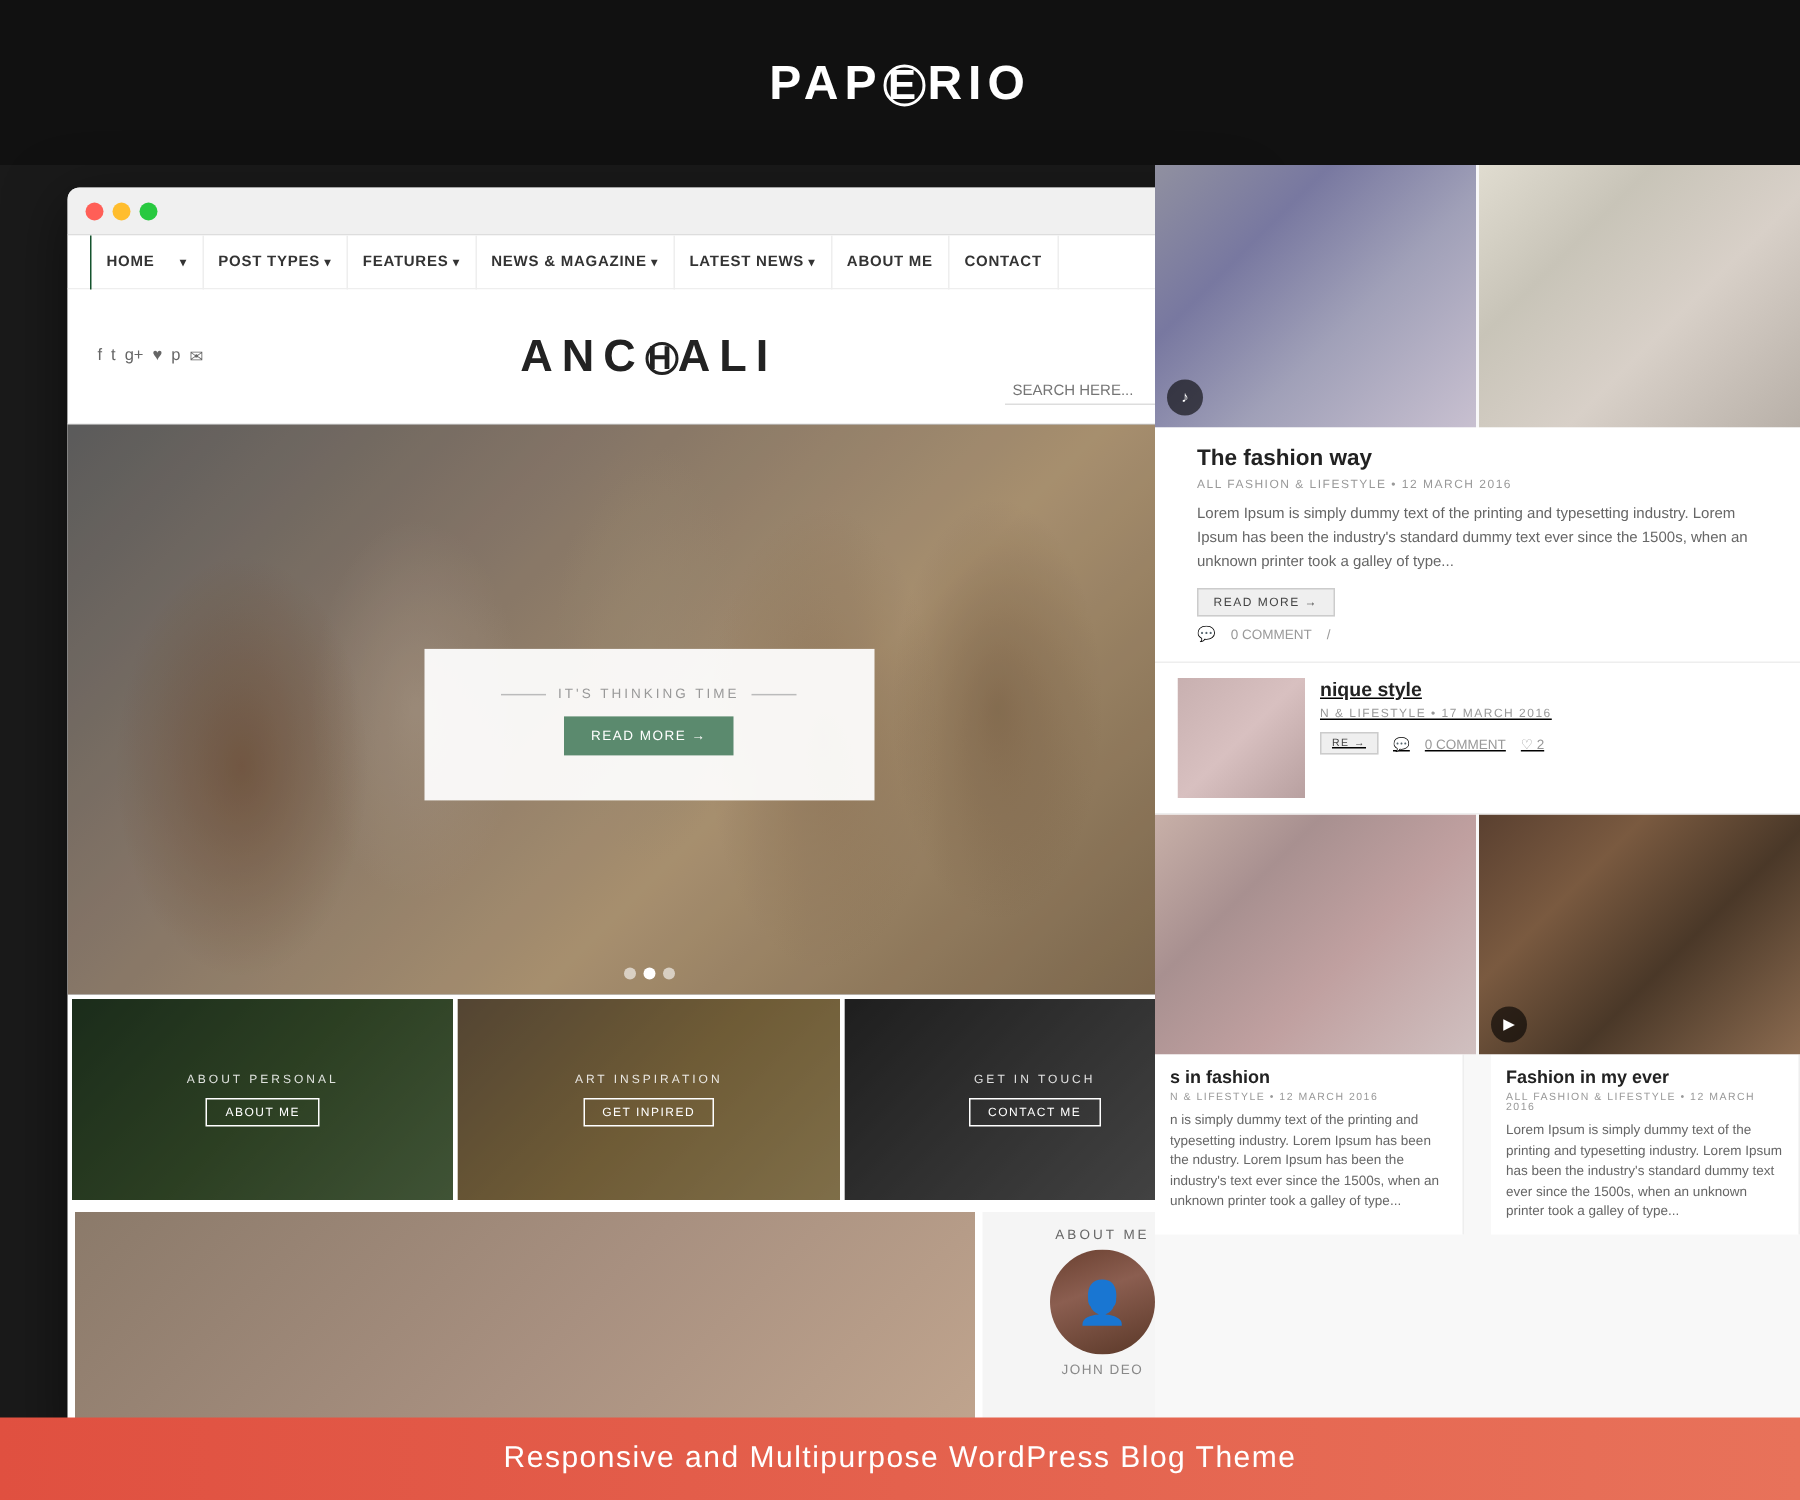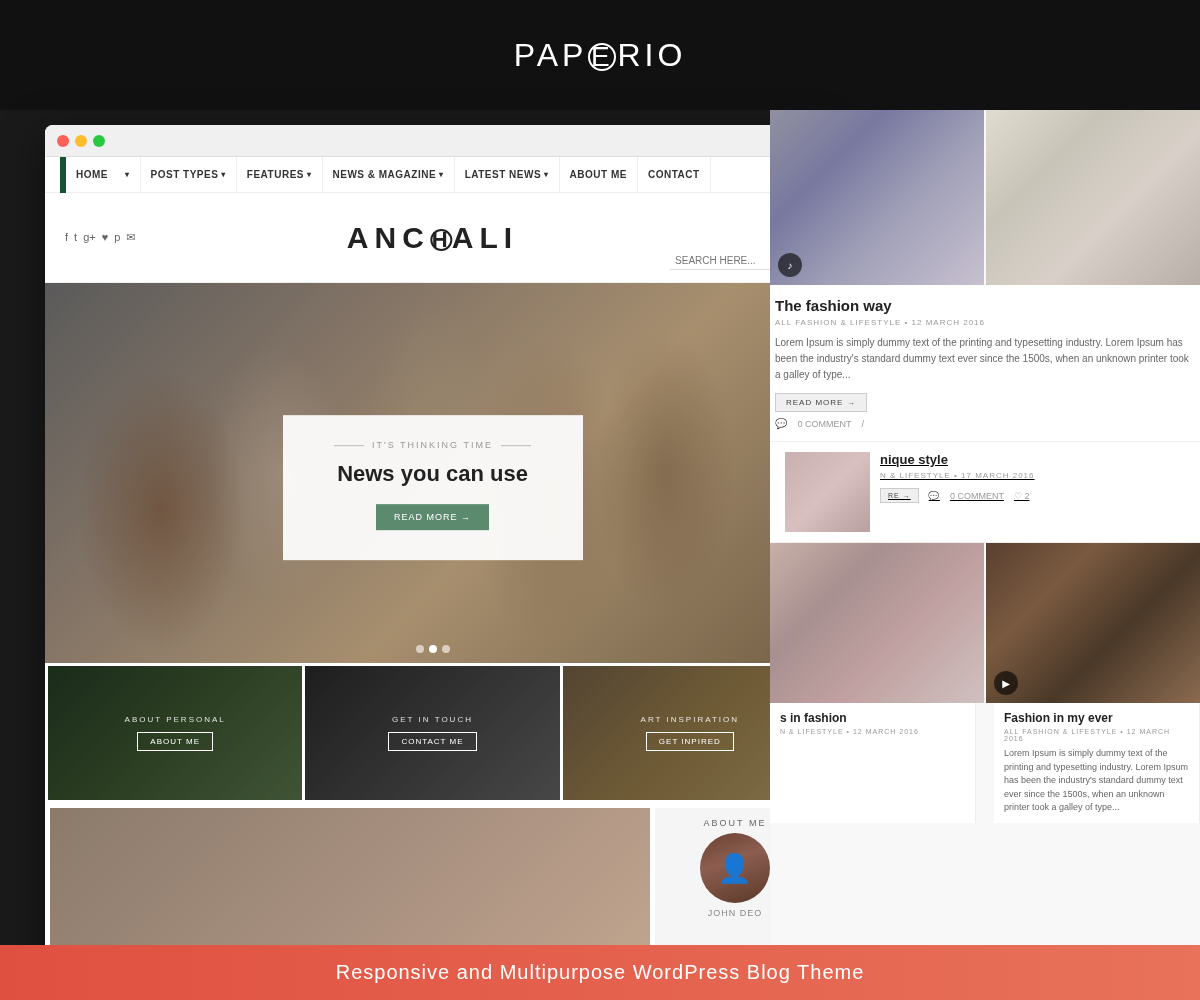--- a/index.html
+++ b/index.html
@@ -16,21 +16,21 @@
     .top-bar {
       background: #111;
       height: 110px;
       display: flex;
       align-items: center;
       justify-content: center;
     }
     .logo-text {
       color: white;
       font-size: 32px;
-      font-weight: normal;
+      font-weight: bold;
       letter-spacing: 4px;
       text-transform: uppercase;
     }
     .logo-text span {
       display: inline-block;
       width: 28px;
       height: 28px;
       border: 2px solid white;
       border-radius: 50%;
       text-align: center;
@@ -96,21 +96,21 @@
       height: 36px;
       display: flex;
       align-items: center;
       gap: 3px;
       border-right: 1px solid #eee;
       cursor: pointer;
       text-transform: uppercase;
       letter-spacing: 0.5px;
       font-weight: 600;
     }
-    .nav-item:first-child { border-left: 6px solid #14532d; gap: 17px; }
+    .nav-item:first-child { border-left: 1px solid #14532d; gap: 17px; }
     .nav-item .arrow { font-size: 8px; }
 
     
     .site-header {
       background: white;
       padding: 12px 20px;
       display: flex;
       align-items: center;
       justify-content: space-between;
       border-bottom: 1px solid #f0f0f0;
@@ -398,21 +398,21 @@
       display: flex;
       align-items: center;
       justify-content: center;
       color: white;
       font-size: 10px;
     }
 
     
     .article-card {
       background: white;
-      padding: 12px 5px;
+      padding: 12px 28px;
       border-bottom: 1px solid #eee;
     }
     .article-card-title {
       font-size: 15px;
       font-weight: bold;
       color: #222;
       margin-bottom: 4px;
     }
     .article-meta {
       font-size: 8px;
@@ -628,51 +628,50 @@
     </div>
 
     <div class="hero-slider">
       <div class="hero-img">
         <div class="hero-people"></div>
         <div class="hero-overlay"></div>
       </div>
 
       <div class="hero-content-box">
         <div class="hero-subtitle">IT'S THINKING TIME</div>
-        <div class="hero-title">News you can use</div>
         <button class="read-more-btn">READ MORE →</button>
       </div>
 
       <div class="slider-dots">
         <div class="dot"></div>
         <div class="dot active"></div>
         <div class="dot"></div>
       </div>
     </div>
 
     <div class="three-boxes">
       <div class="box">
         <div class="box-bg box1"></div>
         <div class="box-overlay">
           <span class="box-label">ABOUT PERSONAL</span>
           <button class="box-btn">ABOUT ME</button>
         </div>
       </div>
       <div class="box">
+        <div class="box-bg box2"></div>
+        <div class="box-overlay">
+          <span class="box-label">ART INSPIRATION</span>
+          <button class="box-btn">GET INPIRED</button>
+        </div>
+      </div>
+      <div class="box">
         <div class="box-bg box3"></div>
         <div class="box-overlay">
           <span class="box-label">GET IN TOUCH</span>
           <button class="box-btn">CONTACT ME</button>
-        </div>
-      </div>
-      <div class="box">
-        <div class="box-bg box2"></div>
-        <div class="box-overlay">
-          <span class="box-label">ART INSPIRATION</span>
-          <button class="box-btn">GET INPIRED</button>
         </div>
       </div>
     </div>
 
     <div class="bottom-section">
       <div class="bottom-article">
         <div class="article-bg"></div>
       </div>
       <div class="about-me-card">
         <div class="about-me-title">ABOUT ME</div>
@@ -732,20 +731,21 @@
       <div class="bottom-right-img">
         <div class="img-bg-4"></div>
         <div class="play-badge">▶</div>
       </div>
     </div>
 
     <div class="bottom-right-articles">
       <div class="small-article">
         <div class="small-article-title">s in fashion</div>
         <div class="small-article-meta">N &amp; LIFESTYLE • 12 MARCH 2016</div>
+        <div class="small-article-text">n is simply dummy text of the printing and typesetting industry. Lorem Ipsum has been the ndustry. Lorem Ipsum has been the industry's text ever since the 1500s, when an unknown printer took a galley of type...</div>
       </div>
       <div class="small-article">
         <div class="small-article-title">Fashion in my ever</div>
         <div class="small-article-meta">ALL FASHION &amp; LIFESTYLE • 12 MARCH 2016</div>
         <div class="small-article-text">Lorem Ipsum is simply dummy text of the printing and typesetting industry. Lorem Ipsum has been the industry's standard dummy text ever since the 1500s, when an unknown printer took a galley of type...</div>
       </div>
     </div>
 
   </div>
 

